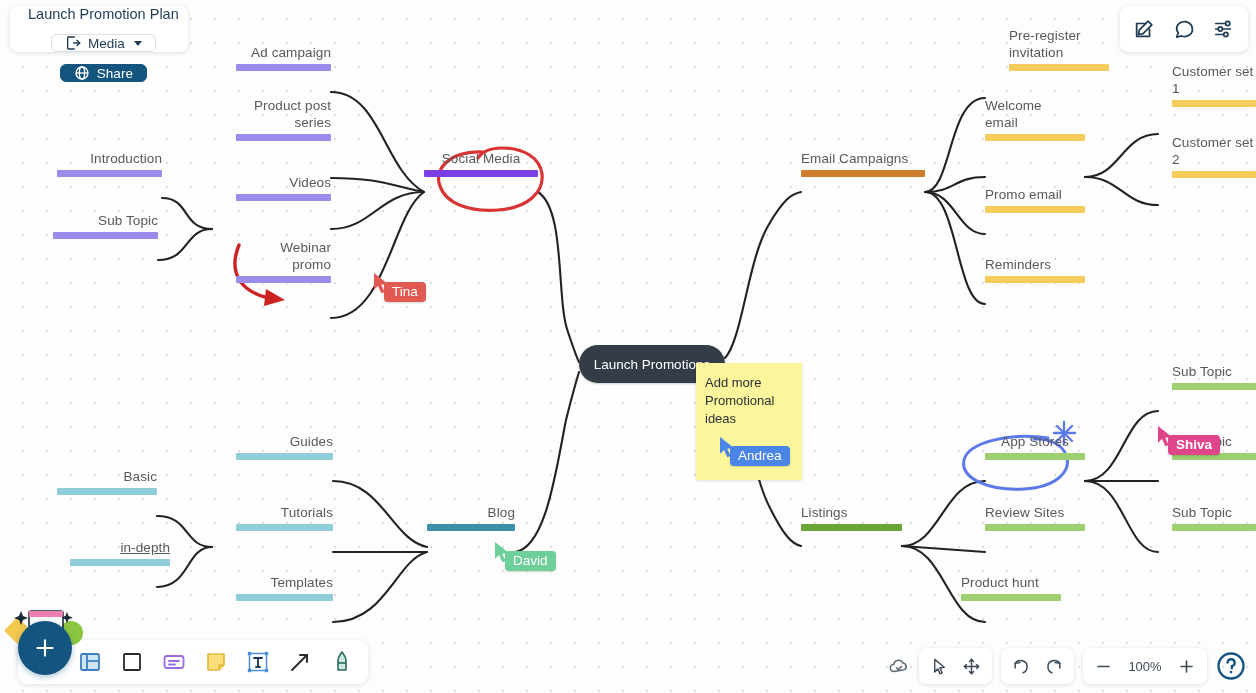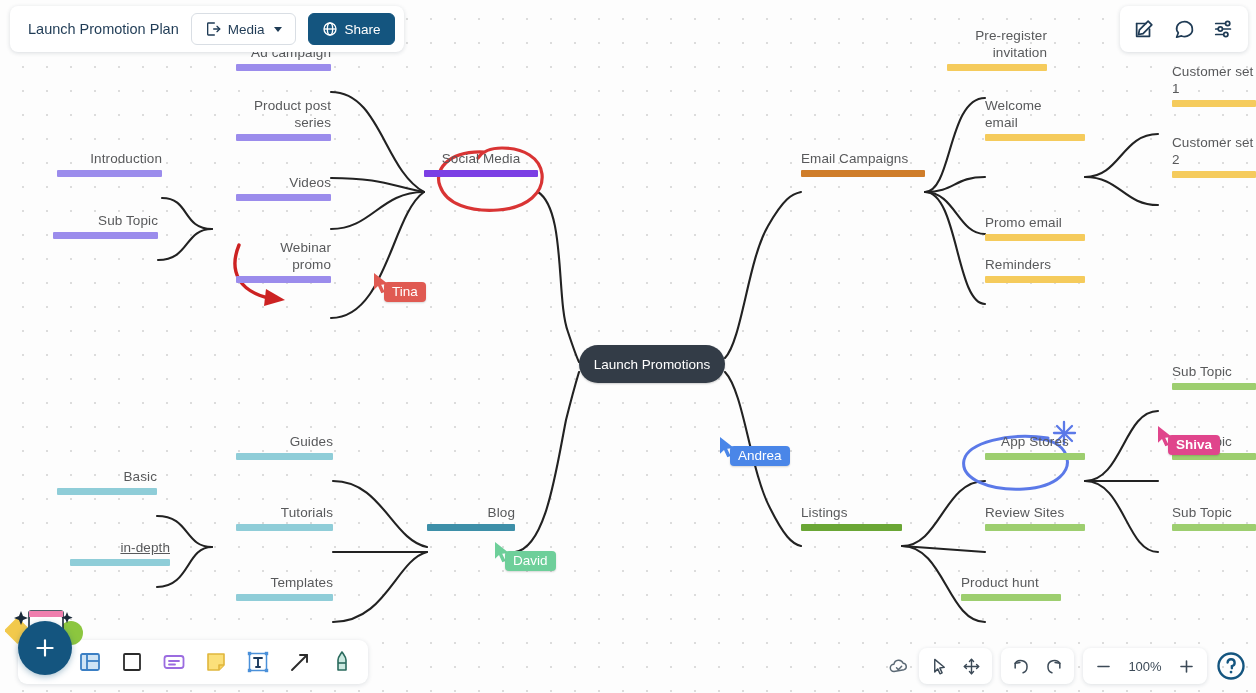--- a/index.html
+++ b/index.html
@@ -52,20 +52,21 @@
   #header-card {
     position: absolute; left: 10px; top: 6px;
     height: 46px;
     background: #ffffff;
     border-radius: 8px;
     box-shadow: 0 1px 4px rgba(30,50,70,.16);
     display: flex; align-items: center;
     padding: 0 9px 0 18px;
     gap: 12px;
     z-index: 40;
+    flex-direction: column;
   }
   #doc-title { font-size: 14.5px; color: #1f3b55; white-space: nowrap; }
   .hdr-btn {
     display: flex; align-items: center; gap: 7px;
     height: 32px; padding: 0 13px;
     border-radius: 6px; font-size: 13.5px;
     cursor: pointer; white-space: nowrap;
   }
   #export-btn { background: #fff; border: 1px solid #d9dee4; color: #1f3b55; }
   #share-btn { background: #14557f; color: #ffffff; border: 1px solid #14557f; }
@@ -257,31 +258,31 @@
         <span class="bar" style="background: rgb(143, 205, 216);"></span>
       </div>
       <div class="node r-align" style="left: 427px; width: 88px; top: 504px;">
         <span class="lbl">Blog</span>
         <span class="bar" style="background: rgb(61, 143, 168);"></span>
       </div>
       <div class="node l-align" style="left: 801px; width: 124px; top: 150px;">
         <span class="lbl">Email Campaigns</span>
         <span class="bar" style="background: rgb(207, 125, 42);"></span>
       </div>
-      <div class="node l-align" style="left: 947px; width: 100px; top: 27px; text-align: right;">
+      <div class="node l-align" style="left: 1009px; width: 100px; top: 27px;">
         <span class="lbl">Pre-register
 invitation</span>
         <span class="bar" style="background: rgb(245, 203, 92);"></span>
       </div>
       <div class="node l-align" style="left: 985px; width: 100px; top: 97px;">
         <span class="lbl">Welcome
 email</span>
         <span class="bar" style="background: rgb(245, 203, 92);"></span>
       </div>
-      <div class="node l-align" style="left: 985px; width: 100px; top: 186px; margin-top: 28px;">
+      <div class="node l-align" style="left: 985px; width: 100px; top: 186px;">
         <span class="lbl">Promo email</span>
         <span class="bar" style="background: rgb(245, 203, 92);"></span>
       </div>
       <div class="node l-align" style="left: 985px; width: 100px; top: 256px;">
         <span class="lbl">Reminders</span>
         <span class="bar" style="background: rgb(245, 203, 92);"></span>
       </div>
       <div class="node l-align" style="left: 1172px; width: 84px; top: 63px;">
         <span class="lbl">Customer set
 1</span>
@@ -319,20 +320,23 @@
       <div class="node l-align" style="left: 1172px; width: 84px; top: 504px;">
         <span class="lbl">Sub Topic</span>
         <span class="bar" style="background: rgb(157, 206, 111);"></span>
       </div>
     </div>
 
   <div id="root-node">
     <span>Launch Promotions</span>
   </div>
 
+  <div id="sticky-note">
+    <span>Add more Promotional ideas</span>
+  </div>
 
   <div id="cursor-layer">
       <div class="cursor-tag" style="left: 372px; top: 272px;">
         <svg width="20" height="22" viewBox="0 0 20 22">
           <path d="M2 1 L16 12 L9.2 12.7 L12.6 20 L9.3 21.2 L6 13.9 L2 17.8 Z" fill="#e05a52"></path>
         </svg>
         <span class="name" style="background: rgb(224, 90, 82);">Tina</span>
       </div>
       <div class="cursor-tag" style="left: 718px; top: 436px;">
         <svg width="20" height="22" viewBox="0 0 20 22">

